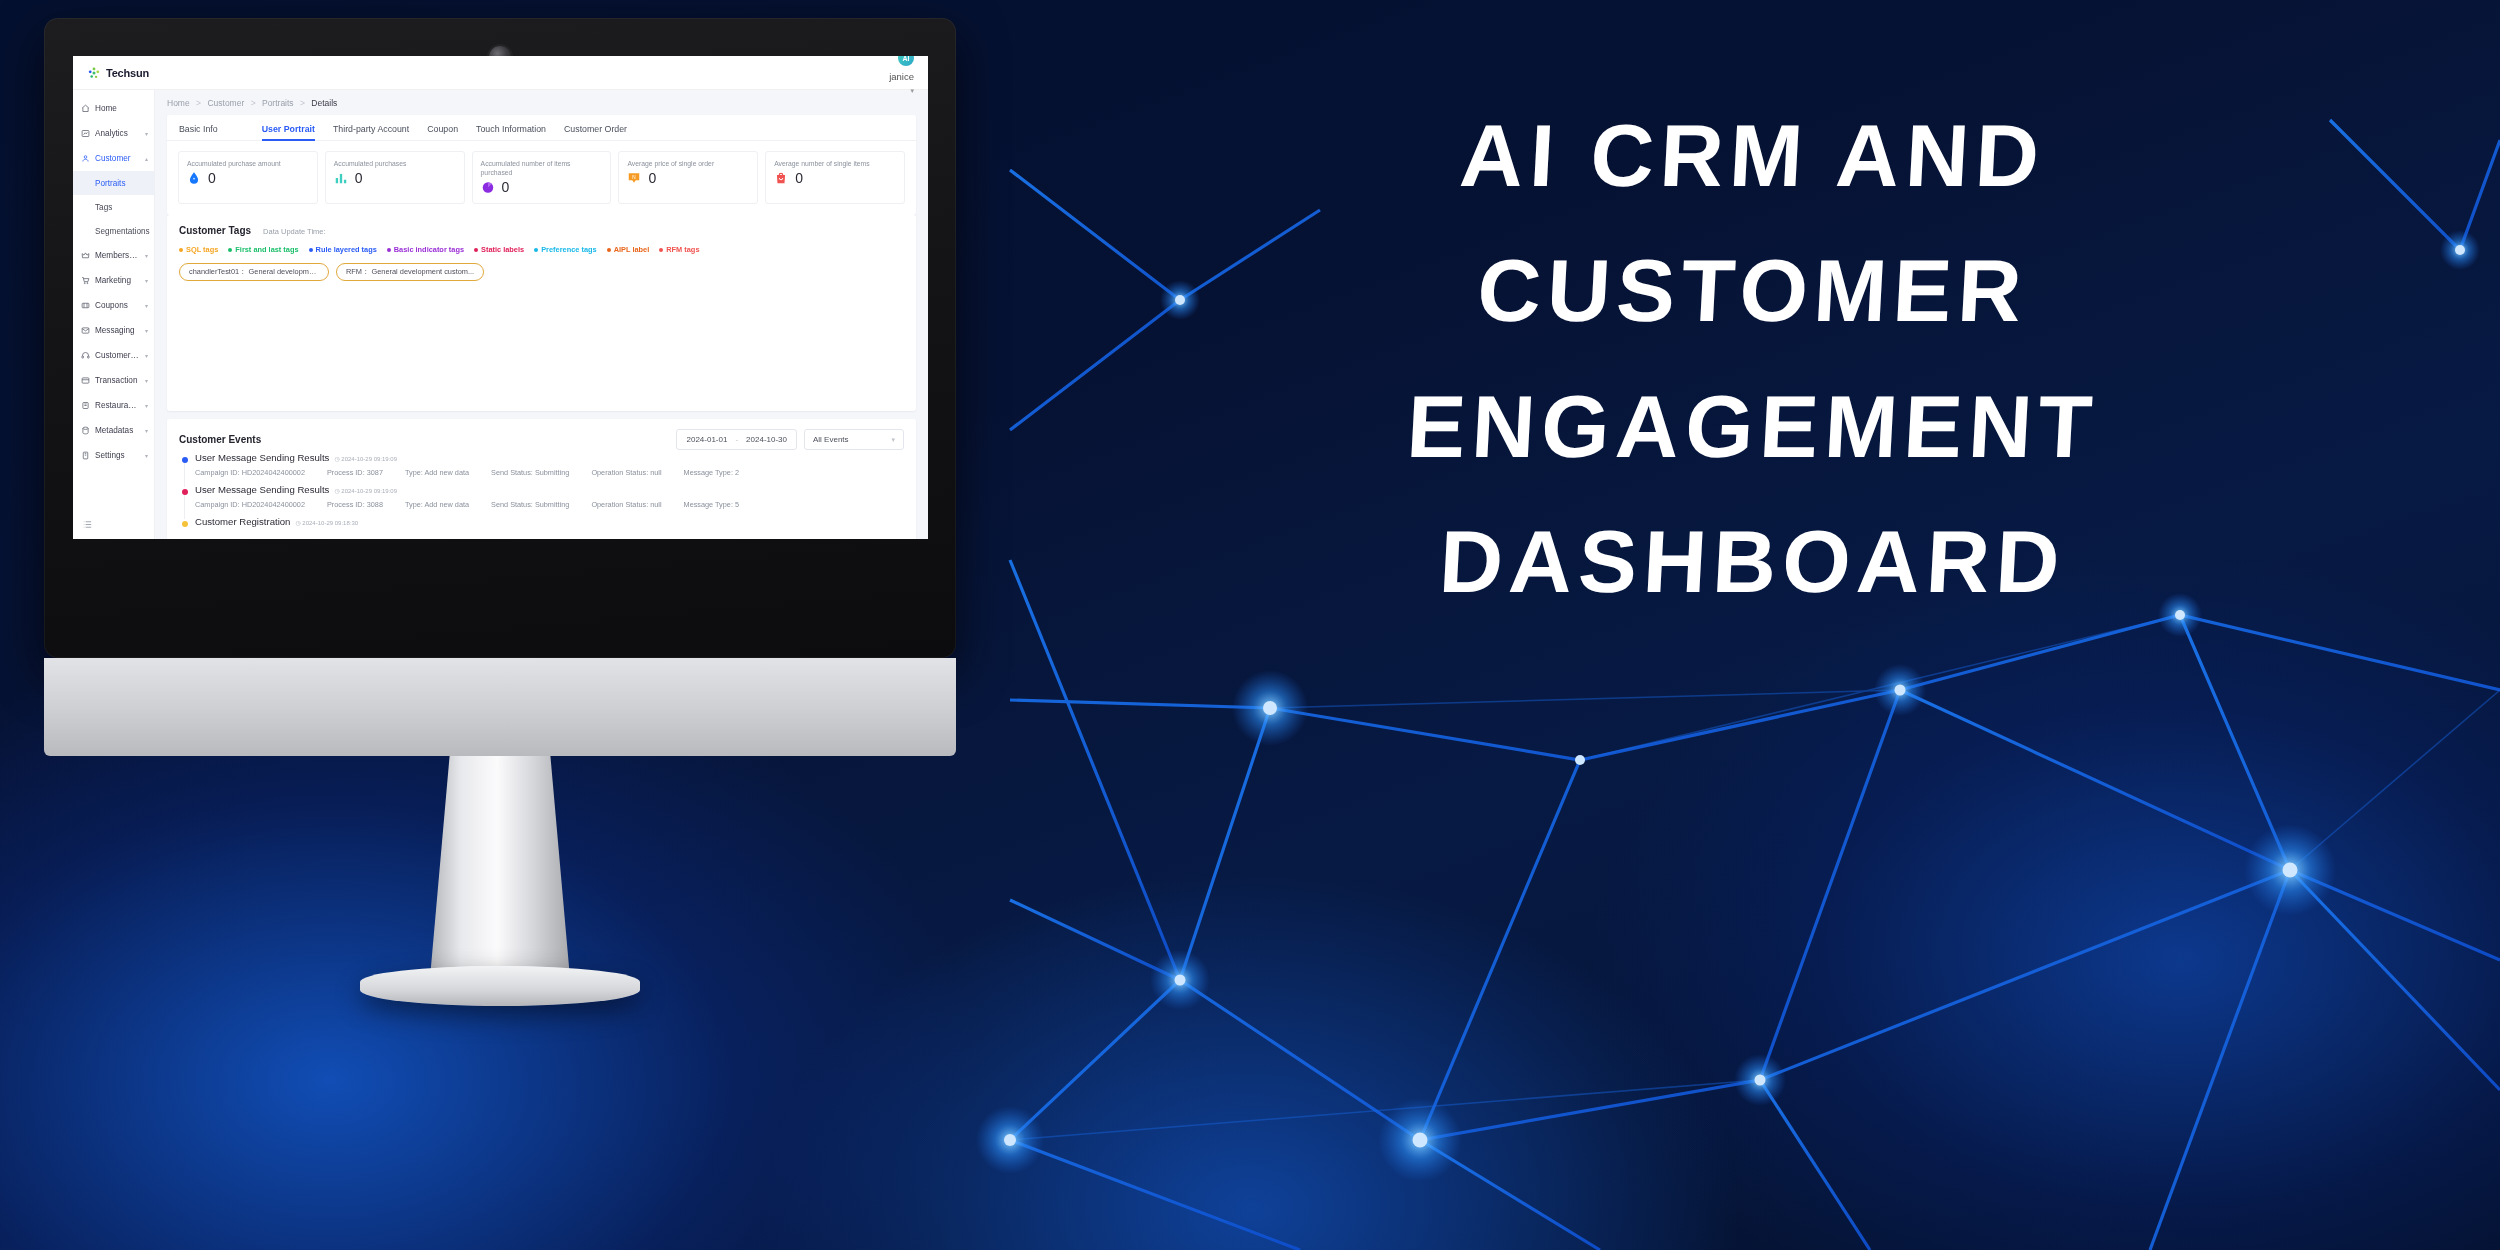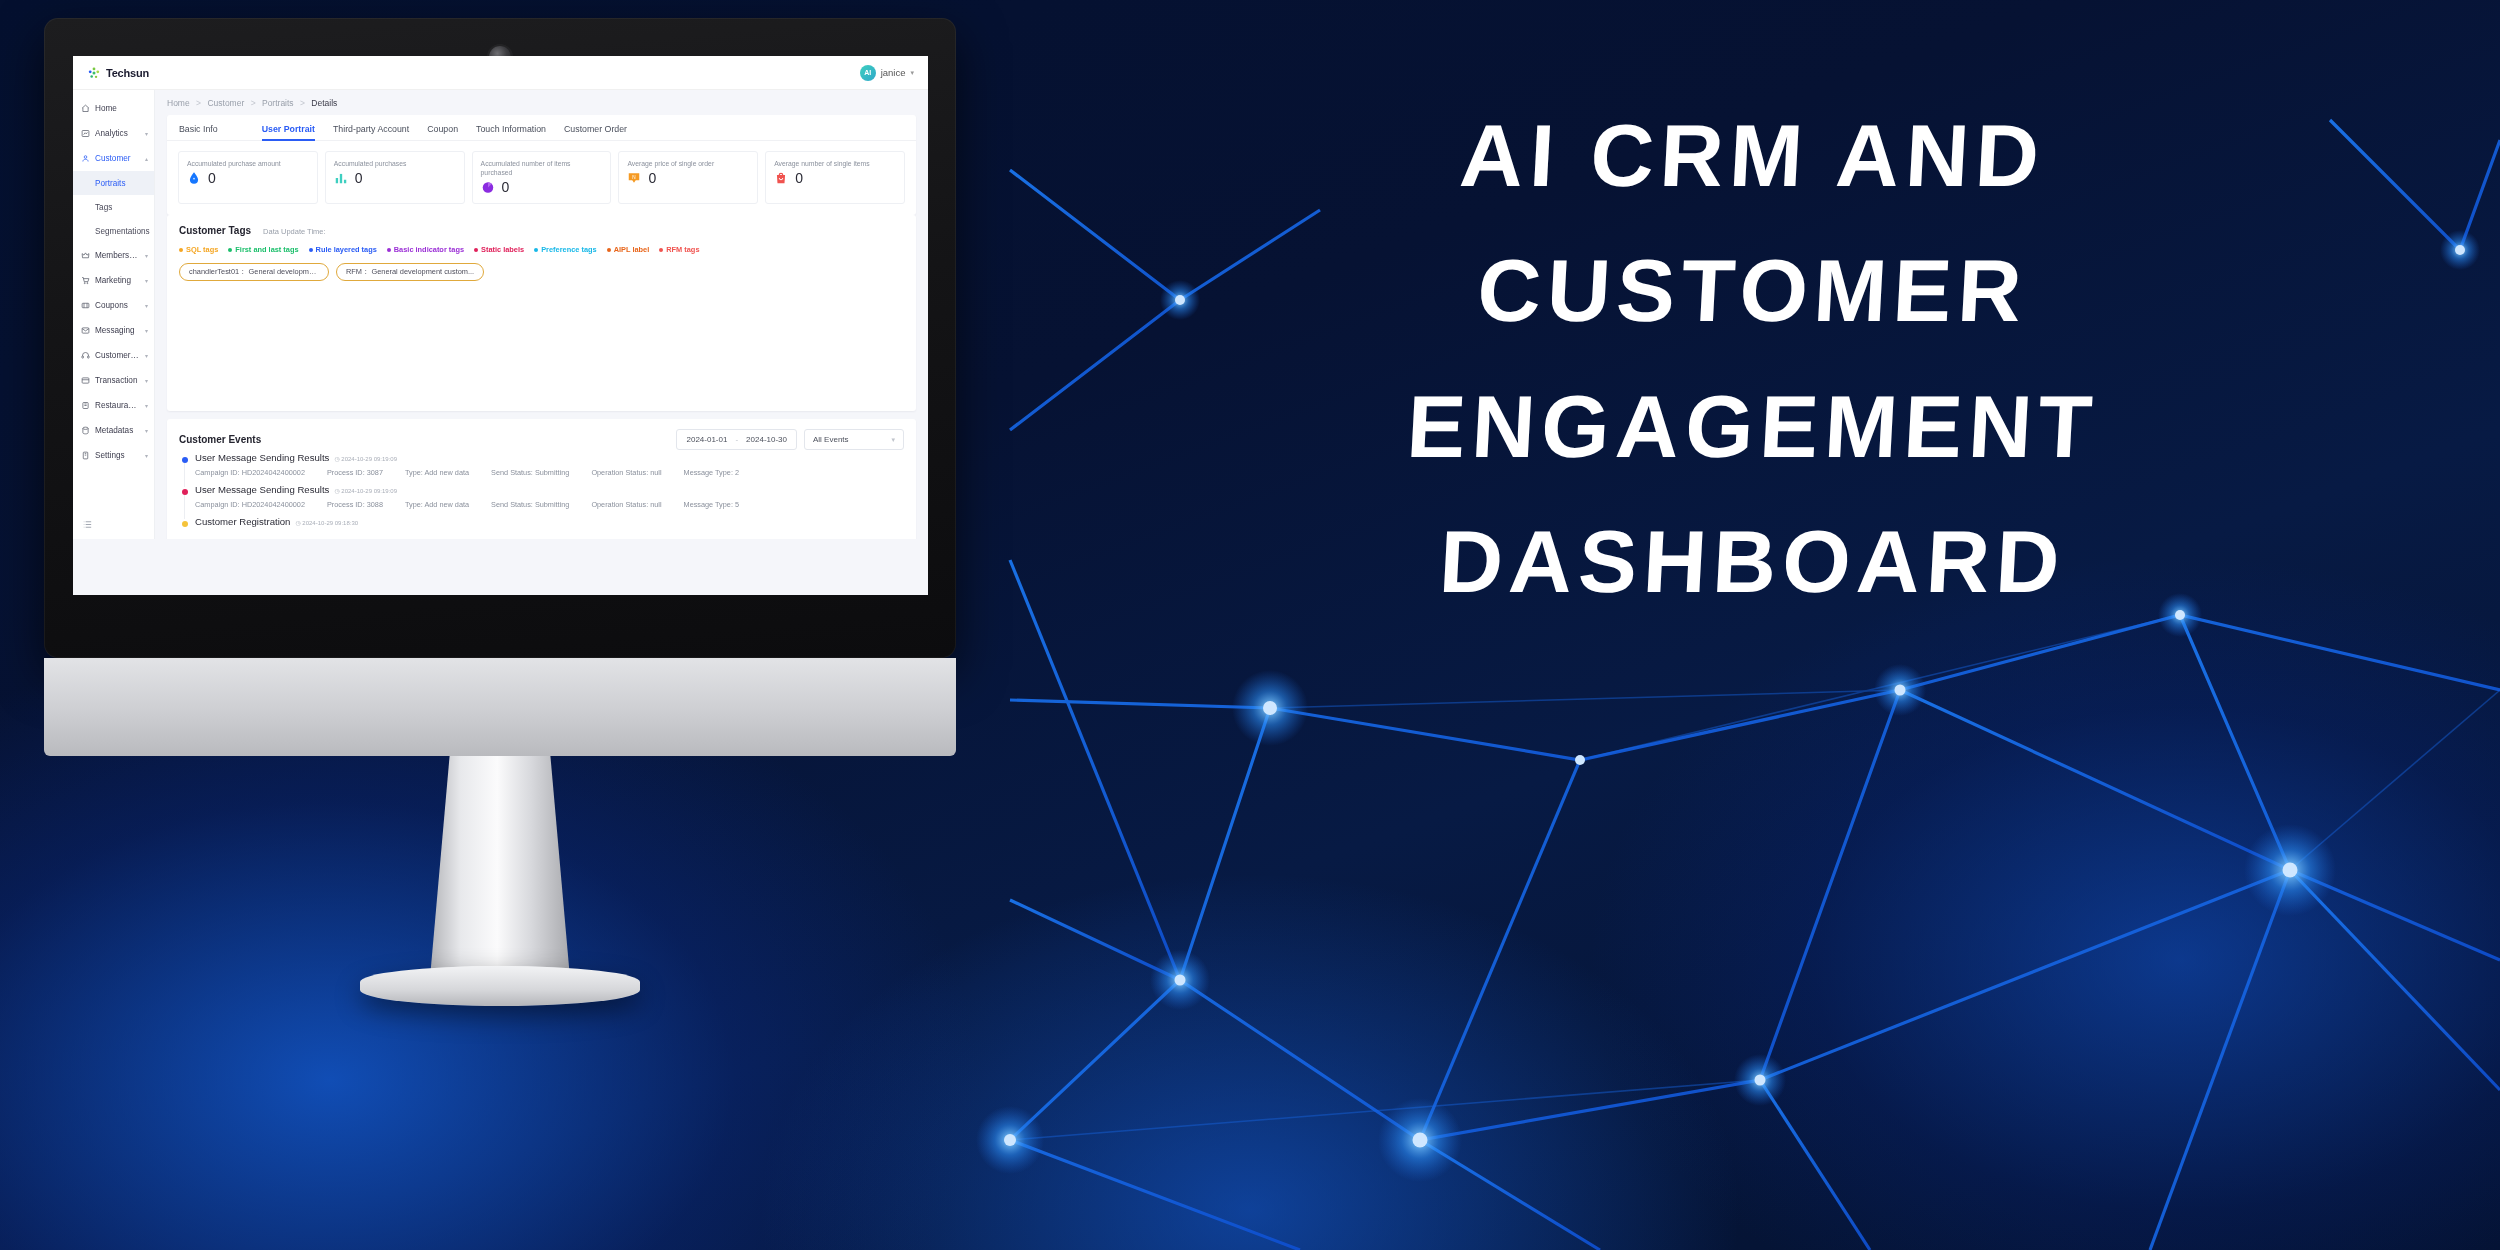--- a/index.html
+++ b/index.html
@@ -33,21 +33,21 @@
     box-shadow: 0 18px 48px rgba(0,0,0,.65), 0 0 0 1px rgba(255,255,255,.05) inset;
   }
   .webcam {
     position: absolute; left: 50%; top: 28px; transform: translateX(-50%);
     width: 22px; height: 22px; border-radius: 50%;
     background: radial-gradient(circle at 38% 34%, #6e6e72 0%, #3c3c40 45%, #1b1b1e 100%);
     box-shadow: 0 0 0 2px rgba(255,255,255,.04);
   }
   .screen {
     position: absolute; left: 73px; top: 56px;
-    width: 855px; height: 539px;
+    width: 855px; height: 483px;
     background: #f5f6fa;
     overflow: hidden;
   }
   .monitor-neck {
     position: absolute; left: 44px; top: 658px; width: 912px; height: 98px;
     background: linear-gradient(180deg,#e2e3e6 0%, #cdced2 55%, #b9babe 100%);
     border-radius: 0 0 6px 6px;
   }
   .stand-col {
     position: absolute; left: 50%; top: 756px; transform: translateX(-50%);
@@ -65,21 +65,21 @@
 
   
   .app-header {
     height: 34px; background: #fff; display: flex; align-items: center;
     justify-content: space-between; padding: 0 14px;
     border-bottom: 1px solid #f0f0f0;
   }
   .brand { display: flex; align-items: center; gap: 5px; }
   .brand-mark { width: 14px; height: 14px; position: relative; }
   .brand-name { font-size: 11px; font-weight: 700; color: #1b1b2f; letter-spacing: -.2px; }
-  .user-box { display: flex; align-items: center; gap: 5px; }
+  .user-box { display: flex; align-items: flex-end; gap: 5px; flex-direction: column; }
   .avatar {
     width: 16px; height: 16px; border-radius: 50%;
     background: linear-gradient(135deg,#3ecfc0 0%, #2fa8c9 100%);
     color: #fff; font-size: 7px; display: flex; align-items: center; justify-content: center;
     font-weight: 700;
   }
   .user-name { font-size: 9.5px; color: #555; }
   .caret { font-size: 7px; color: #999; }
 
   

